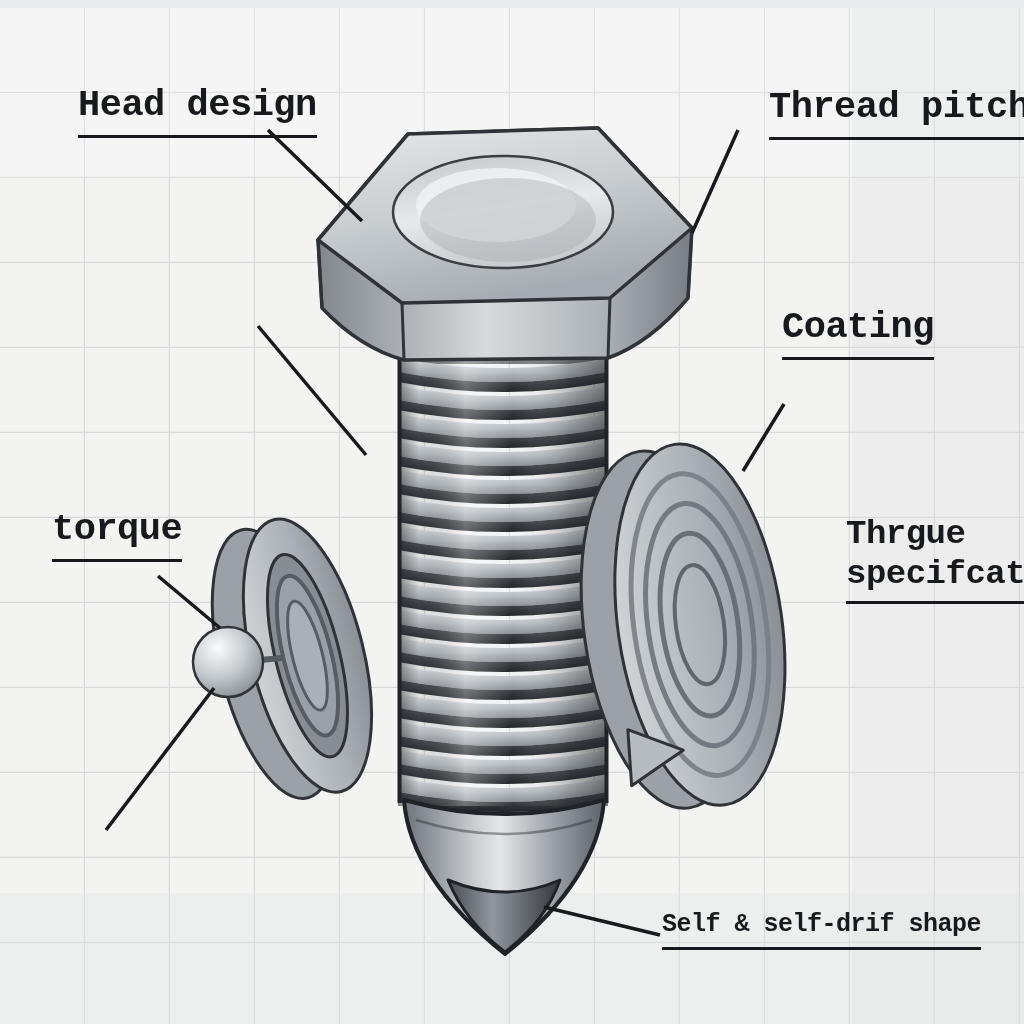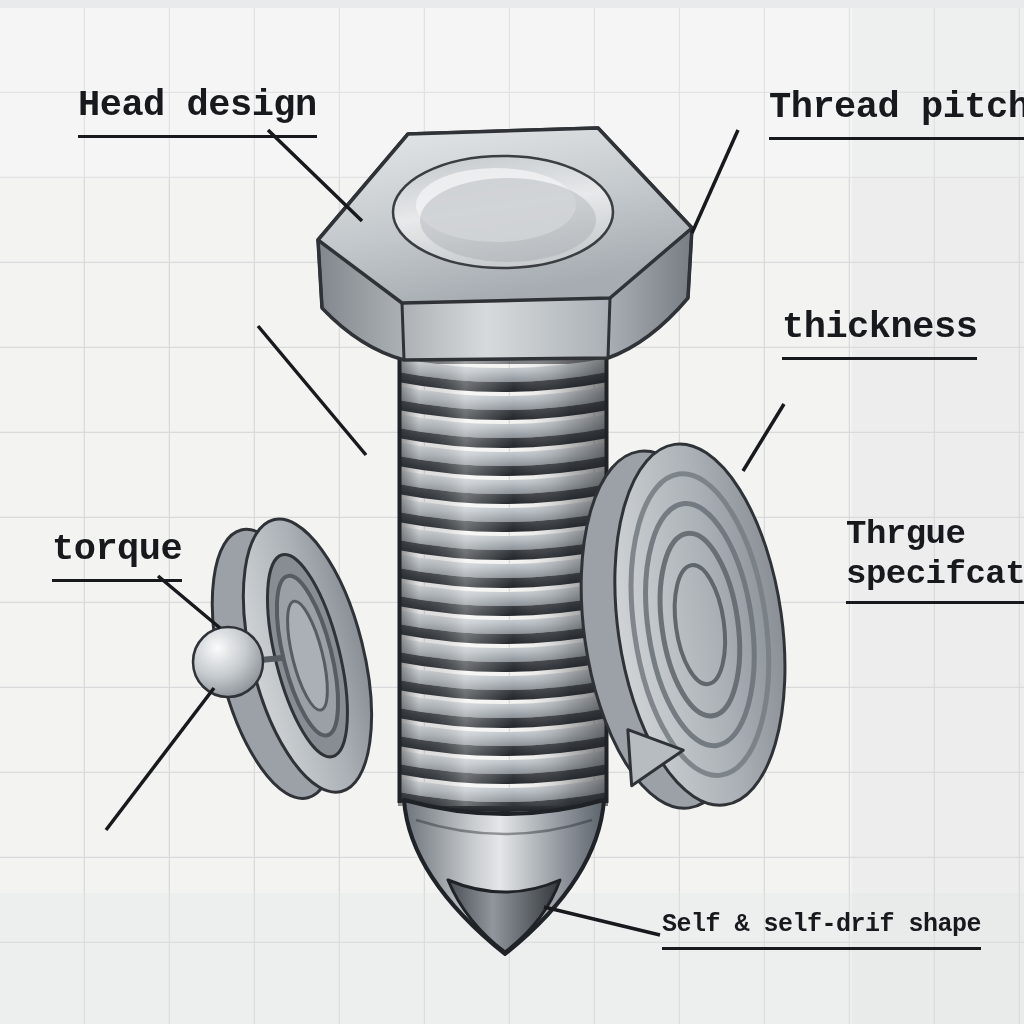--- a/index.html
+++ b/index.html
@@ -184,25 +184,25 @@
     <span class="ul">Head design</span>
   </div>
 
   <div class="label" style="left:769px;top:78px">
     <span class="ul">Thread pitch</span>
   </div>
 
 
   <div class="label" style="left:782px;top:298px">
     <span class="ul">
-      <span class="ln">thickness</span>
+      <span class="ln">Coating</span>
     </span>
   </div>
 
-  <div class="label" style="left:52px;top:520px">
+  <div class="label" style="left:52px;top:500px">
     <span class="ul">torque</span>
   </div>
 
   <div class="label small" style="left:846px;top:506px">
     <span class="ul">
       <span class="ln">Thrgue</span>
       <span class="ln">specifcation</span>
     </span>
   </div>
 

